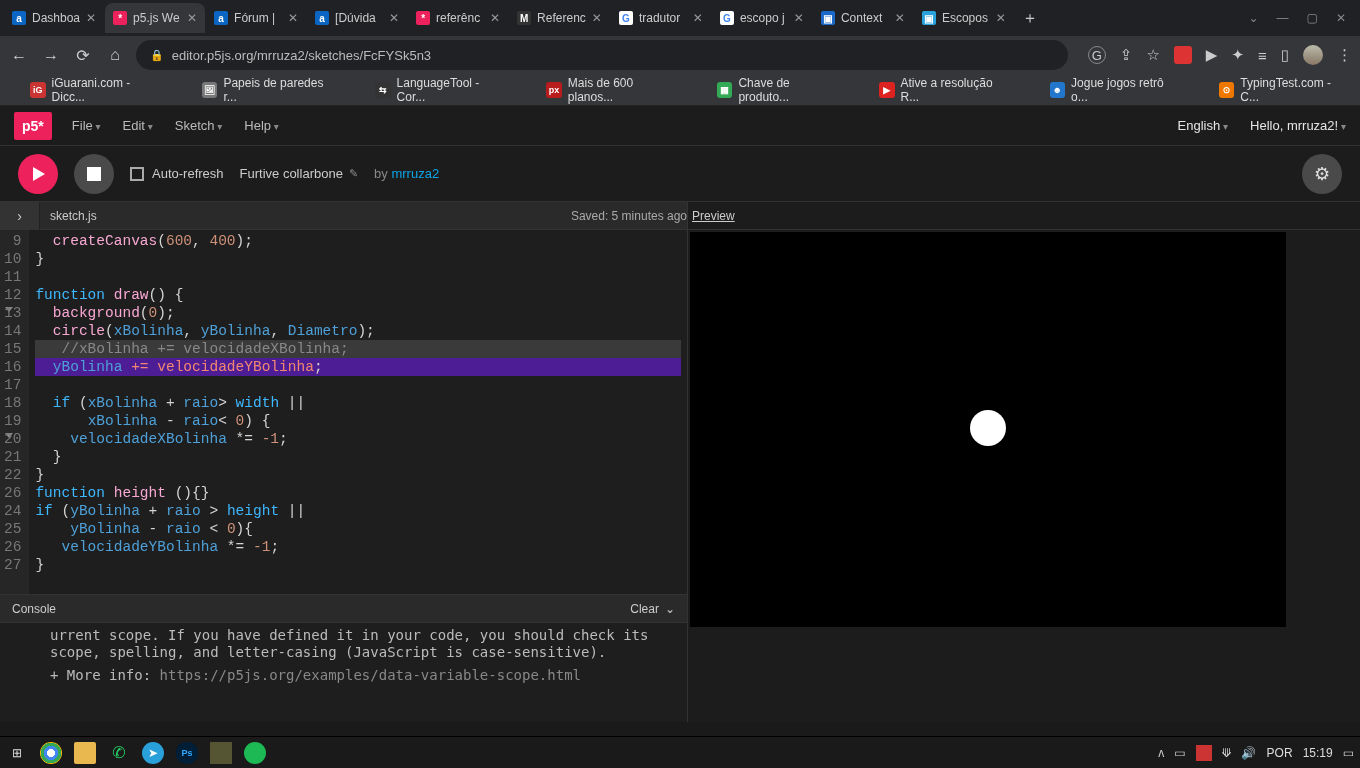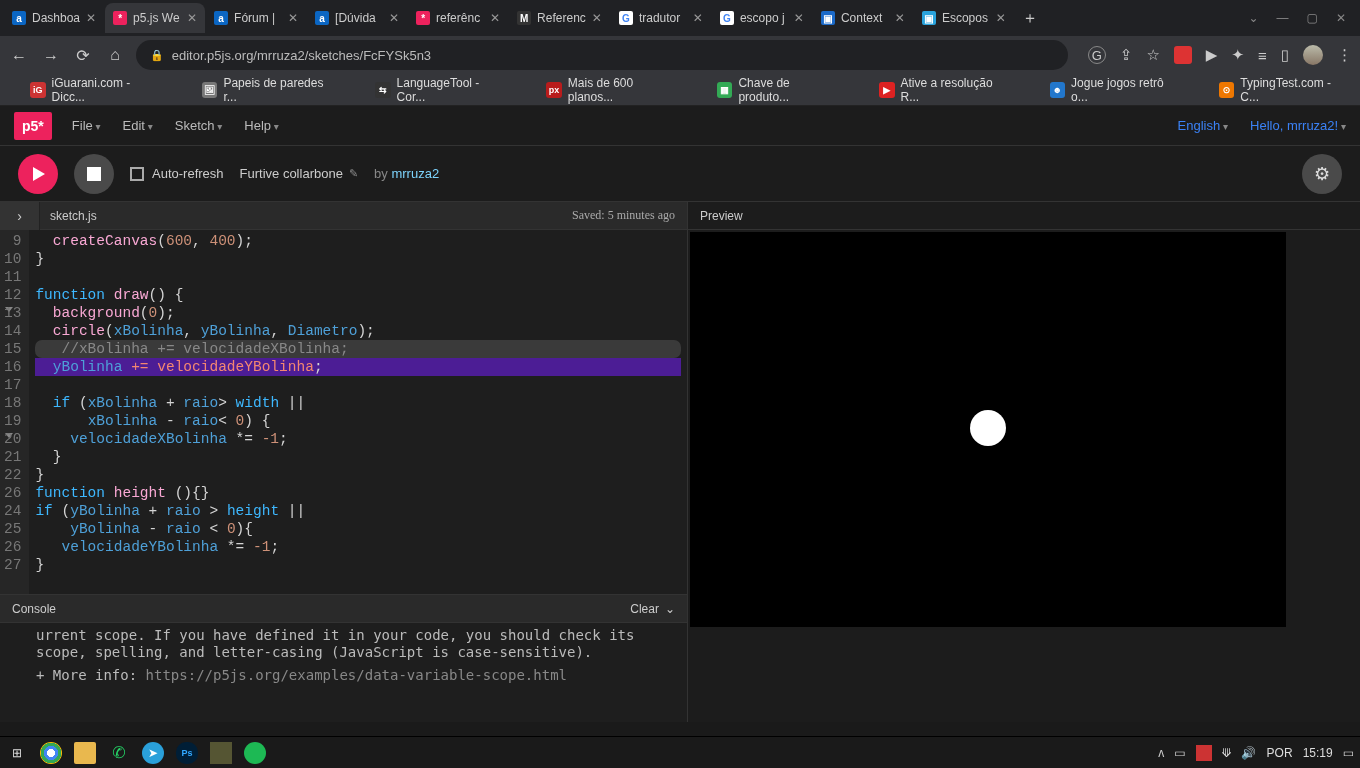--- a/index.html
+++ b/index.html
@@ -23,59 +23,59 @@
   .ext-red { width:18px; height:18px; background:#d33; border-radius:3px; }
   .avatar-sm { width:20px; height:20px; border-radius:50%; background:linear-gradient(#bba,#876); }
   .bookmarks { background:#35363a; height:32px; display:flex; align-items:center; padding:0 10px; gap:18px; font-size:12px; color:#ddd; border-bottom:1px solid #222;}
   .bm { display:flex; align-items:center; gap:6px; cursor:pointer;margin-left:20px; }
   .bm .bf { width:16px; height:16px; border-radius:3px; display:flex; align-items:center; justify-content:center; font-size:9px; font-weight:bold;}
   
   .p5-top { background:#1c1c1c; height:40px; display:flex; align-items:center; padding:0 14px; gap:20px; font-size:13px; border-bottom:1px solid #333;}
   .p5-logo { background:#ed225d; color:#fff; font-weight:bold; padding:6px 8px; font-size:14px; border-radius:2px; }
   .p5-menu { display:flex; gap:22px; color:#bbb; }
   .p5-menu span { cursor:pointer; }
-  .p5-top-right { margin-left:auto; display:flex; gap:22px; color:#3b82f6; }
+  .p5-top-right { margin-left:auto; display:flex; gap:22px; color:#e5e5e5; }
   .p5-toolbar { background:#1c1c1c; height:56px; display:flex; align-items:center; padding:0 18px; gap:16px; border-bottom:1px solid #333;justify-content:center;}
   .playbtn { width:40px; height:40px; border-radius:50%; background:#ed225d; display:flex; align-items:center; justify-content:center; cursor:pointer;}
   .playbtn svg { fill:#fff; }
   .stopbtn { width:40px; height:40px; border-radius:50%; background:#4a4a4a; display:flex; align-items:center; justify-content:center; cursor:pointer;}
   .stopbtn div { width:14px; height:14px; background:#fff; }
   .auto-refresh { display:flex; align-items:center; gap:8px; color:#ccc; font-size:13px;}
   .auto-refresh .cb { width:14px; height:14px; border:2px solid #aaa; }
   .sketchname { color:#ccc; font-size:13px; display:flex; gap:6px; align-items:center;}
   .sketchname .pencil { font-size:11px; color:#888;}
   .by { color:#888; font-size:13px; }
-  .by .usr { color:#7dd3fc; }
+  .by .usr { color:#0ea5e9; }
   .gear { margin-left:auto; width:40px; height:40px; border-radius:50%; background:#4a4a4a; display:flex; align-items:center; justify-content:center; cursor:pointer; color:#ddd; font-size:18px;}
   
   .workspace { display:flex; height:520px; background:#1c1c1c; }
   .left-pane { width:688px; display:flex; flex-direction:column; border-right:1px solid #333;}
   .file-hdr { height:28px; background:#2a2a2a; display:flex; align-items:center; font-size:12px; color:#ccc; border-bottom:1px solid #333;}
   .file-hdr .expand { width:40px; height:28px; background:#333; display:flex; align-items:center; justify-content:center; cursor:pointer; font-size:14px; border-right:1px solid #222; margin-right:10px;}
-  .file-hdr .saved { margin-left:auto; padding-right:12px; color:#aaa;font-family:Liberation Serif, serif; }
+  .file-hdr .saved { margin-left:auto; color:#aaa; }
   .code-area { flex:1; display:flex; overflow:hidden; font-family: Consolas, "Courier New", monospace; font-size:14.5px; line-height:18px; background:#1e1e1e;}
   .gutter { background:#262626; color:#777; text-align:right; padding:2px 8px 2px 4px; user-select:none;}
   .gutter div { height:18px; position:relative;}
   .fold { position:absolute; right:-1px; top:3px; width:0; height:0; border-left:4px solid transparent; border-right:4px solid transparent; border-top:5px solid #888;}
   .code { flex:1; padding:2px 6px; white-space:pre; color:#d4d4d4; position:relative;}
   .code .line { height:18px; }
-  .hl-grey { background:#3a3a3a;border-radius:7px; }
+  .hl-grey { background:#3a3a3a; }
   .hl-red { background:#4c1d95; }
   .tok-kw { color:#3eb8ff; }
   .tok-fn { color:#f9a8d4; }
   .tok-var { color:#4ea0d8; }
   .tok-num { color:#ce9178; }
   .tok-err { color:#f48771; }
   .tok-grey { color:#888; }
   .console-hdr { height:28px; background:#2a2a2a; display:flex; align-items:center; padding:0 12px; font-size:12px; color:#ccc; border-top:1px solid #333;}
   .console-hdr .clear { margin-left:auto; cursor:pointer; display:flex; gap:6px; align-items:center;}
-  .console-body { height:100px; background:#1e1e1e; padding:4px 12px 4px 36px; font-family:Consolas,monospace; font-size:14px; color:#bbb; line-height:17px; overflow:hidden; border-top:1px solid #333;}
+  .console-body { height:100px; background:#1e1e1e; padding:4px 12px 4px 50px; font-family:Consolas,monospace; font-size:14px; color:#bbb; line-height:17px; overflow:hidden; border-top:1px solid #333;}
   .console-body .link { color:#888;margin-top:36px; }
   .right-pane { flex:1; display:flex; flex-direction:column;}
-  .preview-hdr { height:28px; display:flex; align-items:center; padding:0 12px; font-size:12px; color:#ccc; border-bottom:1px solid #333;}
+  .preview-hdr { height:28px; display:flex; align-items:center; padding:0 4px; font-size:12px; color:#ccc; border-bottom:1px solid #333;text-decoration:underline;}
   .preview-canvas { margin:2px 12px 12px 2px; background:#000; flex:0 0 395px; position:relative; width:596px;}
   .ball { position:absolute; width:36px; height:36px; background:#fff; border-radius:50%; left:280px; top:178px;}
   
   .taskbar { position:fixed; bottom:0; left:0; right:0; height:32px; background:#1a1a1a; display:flex; align-items:center; padding:0 6px; gap:12px; font-size:12px; color:#ddd; border-top:1px solid #000;}
   .taskbar .tb { width:22px; height:22px; display:flex; align-items:center; justify-content:center; cursor:pointer;}
   .taskbar .right { margin-left:auto; display:flex; align-items:center; gap:10px;}
   .tri { color:#ccc; }
   .carat::after{content:" ▾"; font-size:10px; color:#888;}
 </style>
 </head>

